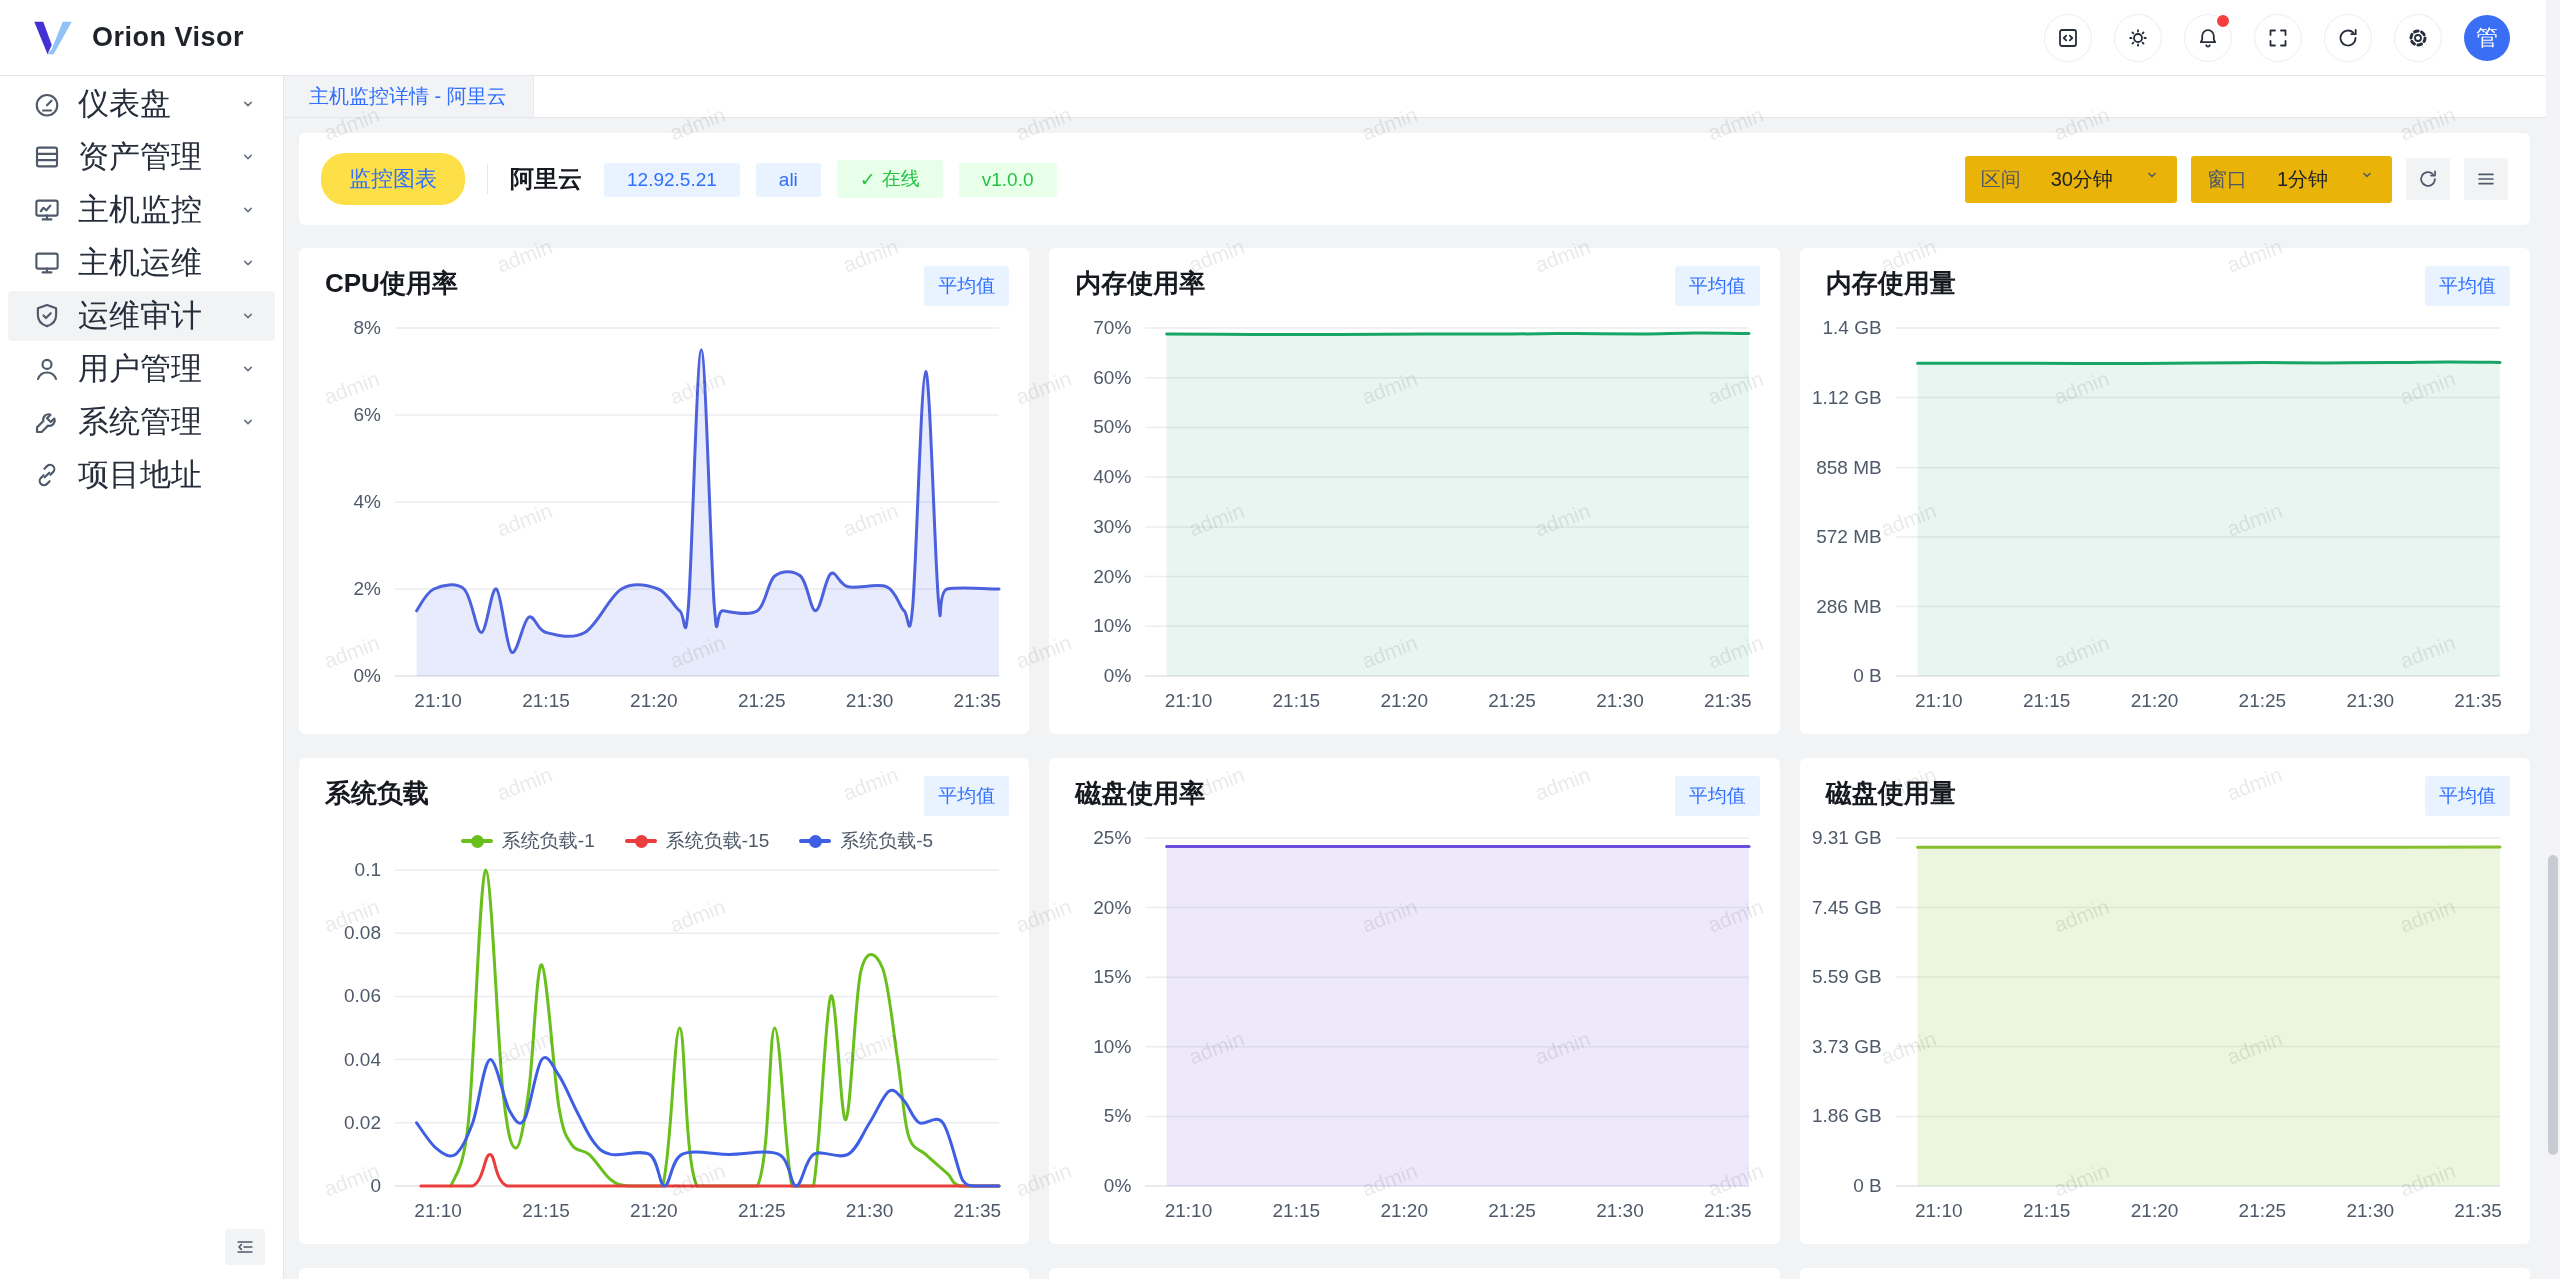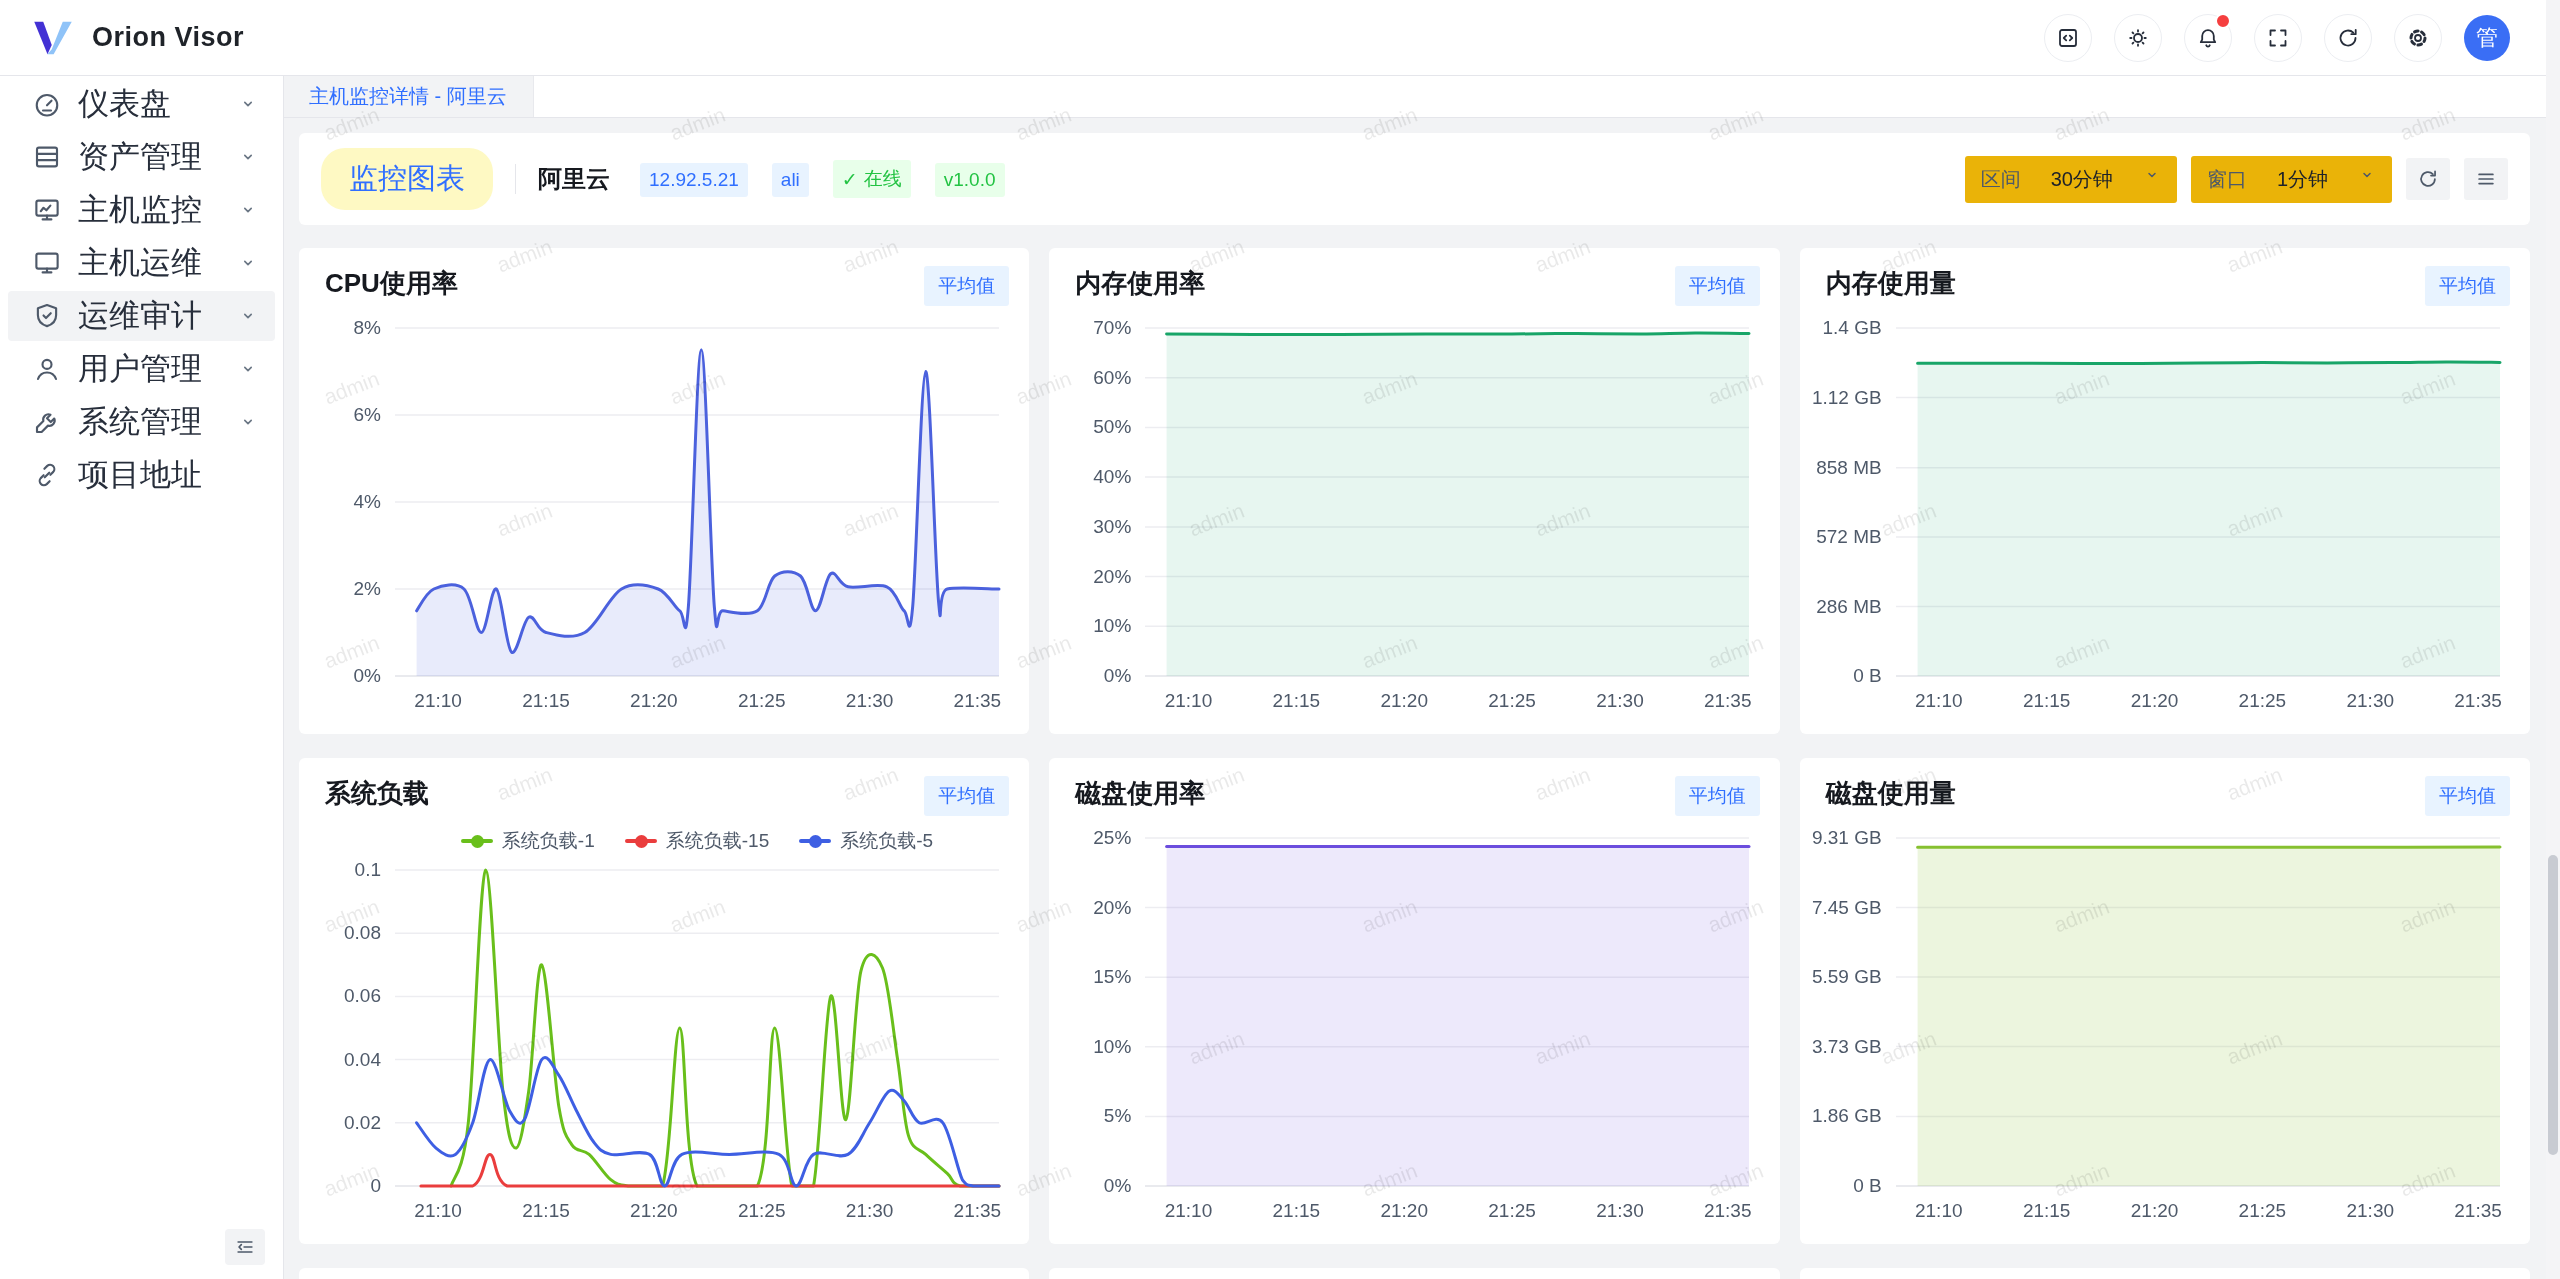--- a/index.html
+++ b/index.html
@@ -43,25 +43,25 @@
   .tabbar{position:absolute;left:283px;top:76px;right:14px;height:41px;background:#fff;
     border-bottom:1px solid #e5e6eb;z-index:10;display:flex;}
   .tab{height:41px;display:flex;align-items:center;padding:0 26px;background:#f2f3f5;
     font-size:20px;color:#306fff;cursor:pointer;border-right:1px solid #e8e9ed;}
 
   
   .content{position:absolute;left:283px;top:117px;right:14px;bottom:0;background:#f2f3f5;overflow:hidden;}
 
   .header-card{position:absolute;left:16px;right:16px;top:16px;height:92px;background:#fff;
     border-radius:6px;display:flex;align-items:center;padding:0 22px;box-sizing:border-box;}
-  .view-pill{background:#fef9c3;border-radius:24px;padding:11px 28px;font-size:29px;color:#306fff;cursor:pointer;}
+  .view-pill{background:#fde047;border-radius:24px;padding:11px 28px;font-size:22px;color:#306fff;cursor:pointer;}
   .vdiv{width:1px;height:30px;background:#e5e6eb;margin:0 22px;}
   .host-name{font-size:24px;font-weight:700;color:#16191f;margin-right:22px;}
-  .tag{display:inline-flex;align-items:center;gap:6px;border-radius:3px;padding:6px 9px;
-    font-size:19px;margin-right:16px;margin-left:8px;}
+  .tag{display:inline-flex;align-items:center;gap:6px;border-radius:3px;padding:6px 23px;
+    font-size:19px;margin-right:16px;}
   .tag.blue{background:#e8f3ff;color:#306fff;}
   .tag.green{background:#e8ffea;color:#23c343;}
   .hdr-right{margin-left:auto;display:flex;align-items:center;gap:14px;}
   .select{display:flex;align-items:flex-start;gap:30px;background:#eab308;border-radius:3px;
     padding:10px 16px;cursor:pointer;}
   .select .slabel{font-size:20px;color:#4e5969;}
   .select .sval{font-size:20px;color:#1d2129;}
   .select svg{width:18px;height:18px;stroke:#4e5969;fill:none;stroke-width:2;stroke-linecap:round;stroke-linejoin:round;}
   .sq-btn{width:44px;height:42px;background:#f2f3f5;border-radius:3px;display:flex;align-items:center;
     justify-content:center;color:#4e5969;cursor:pointer;}

